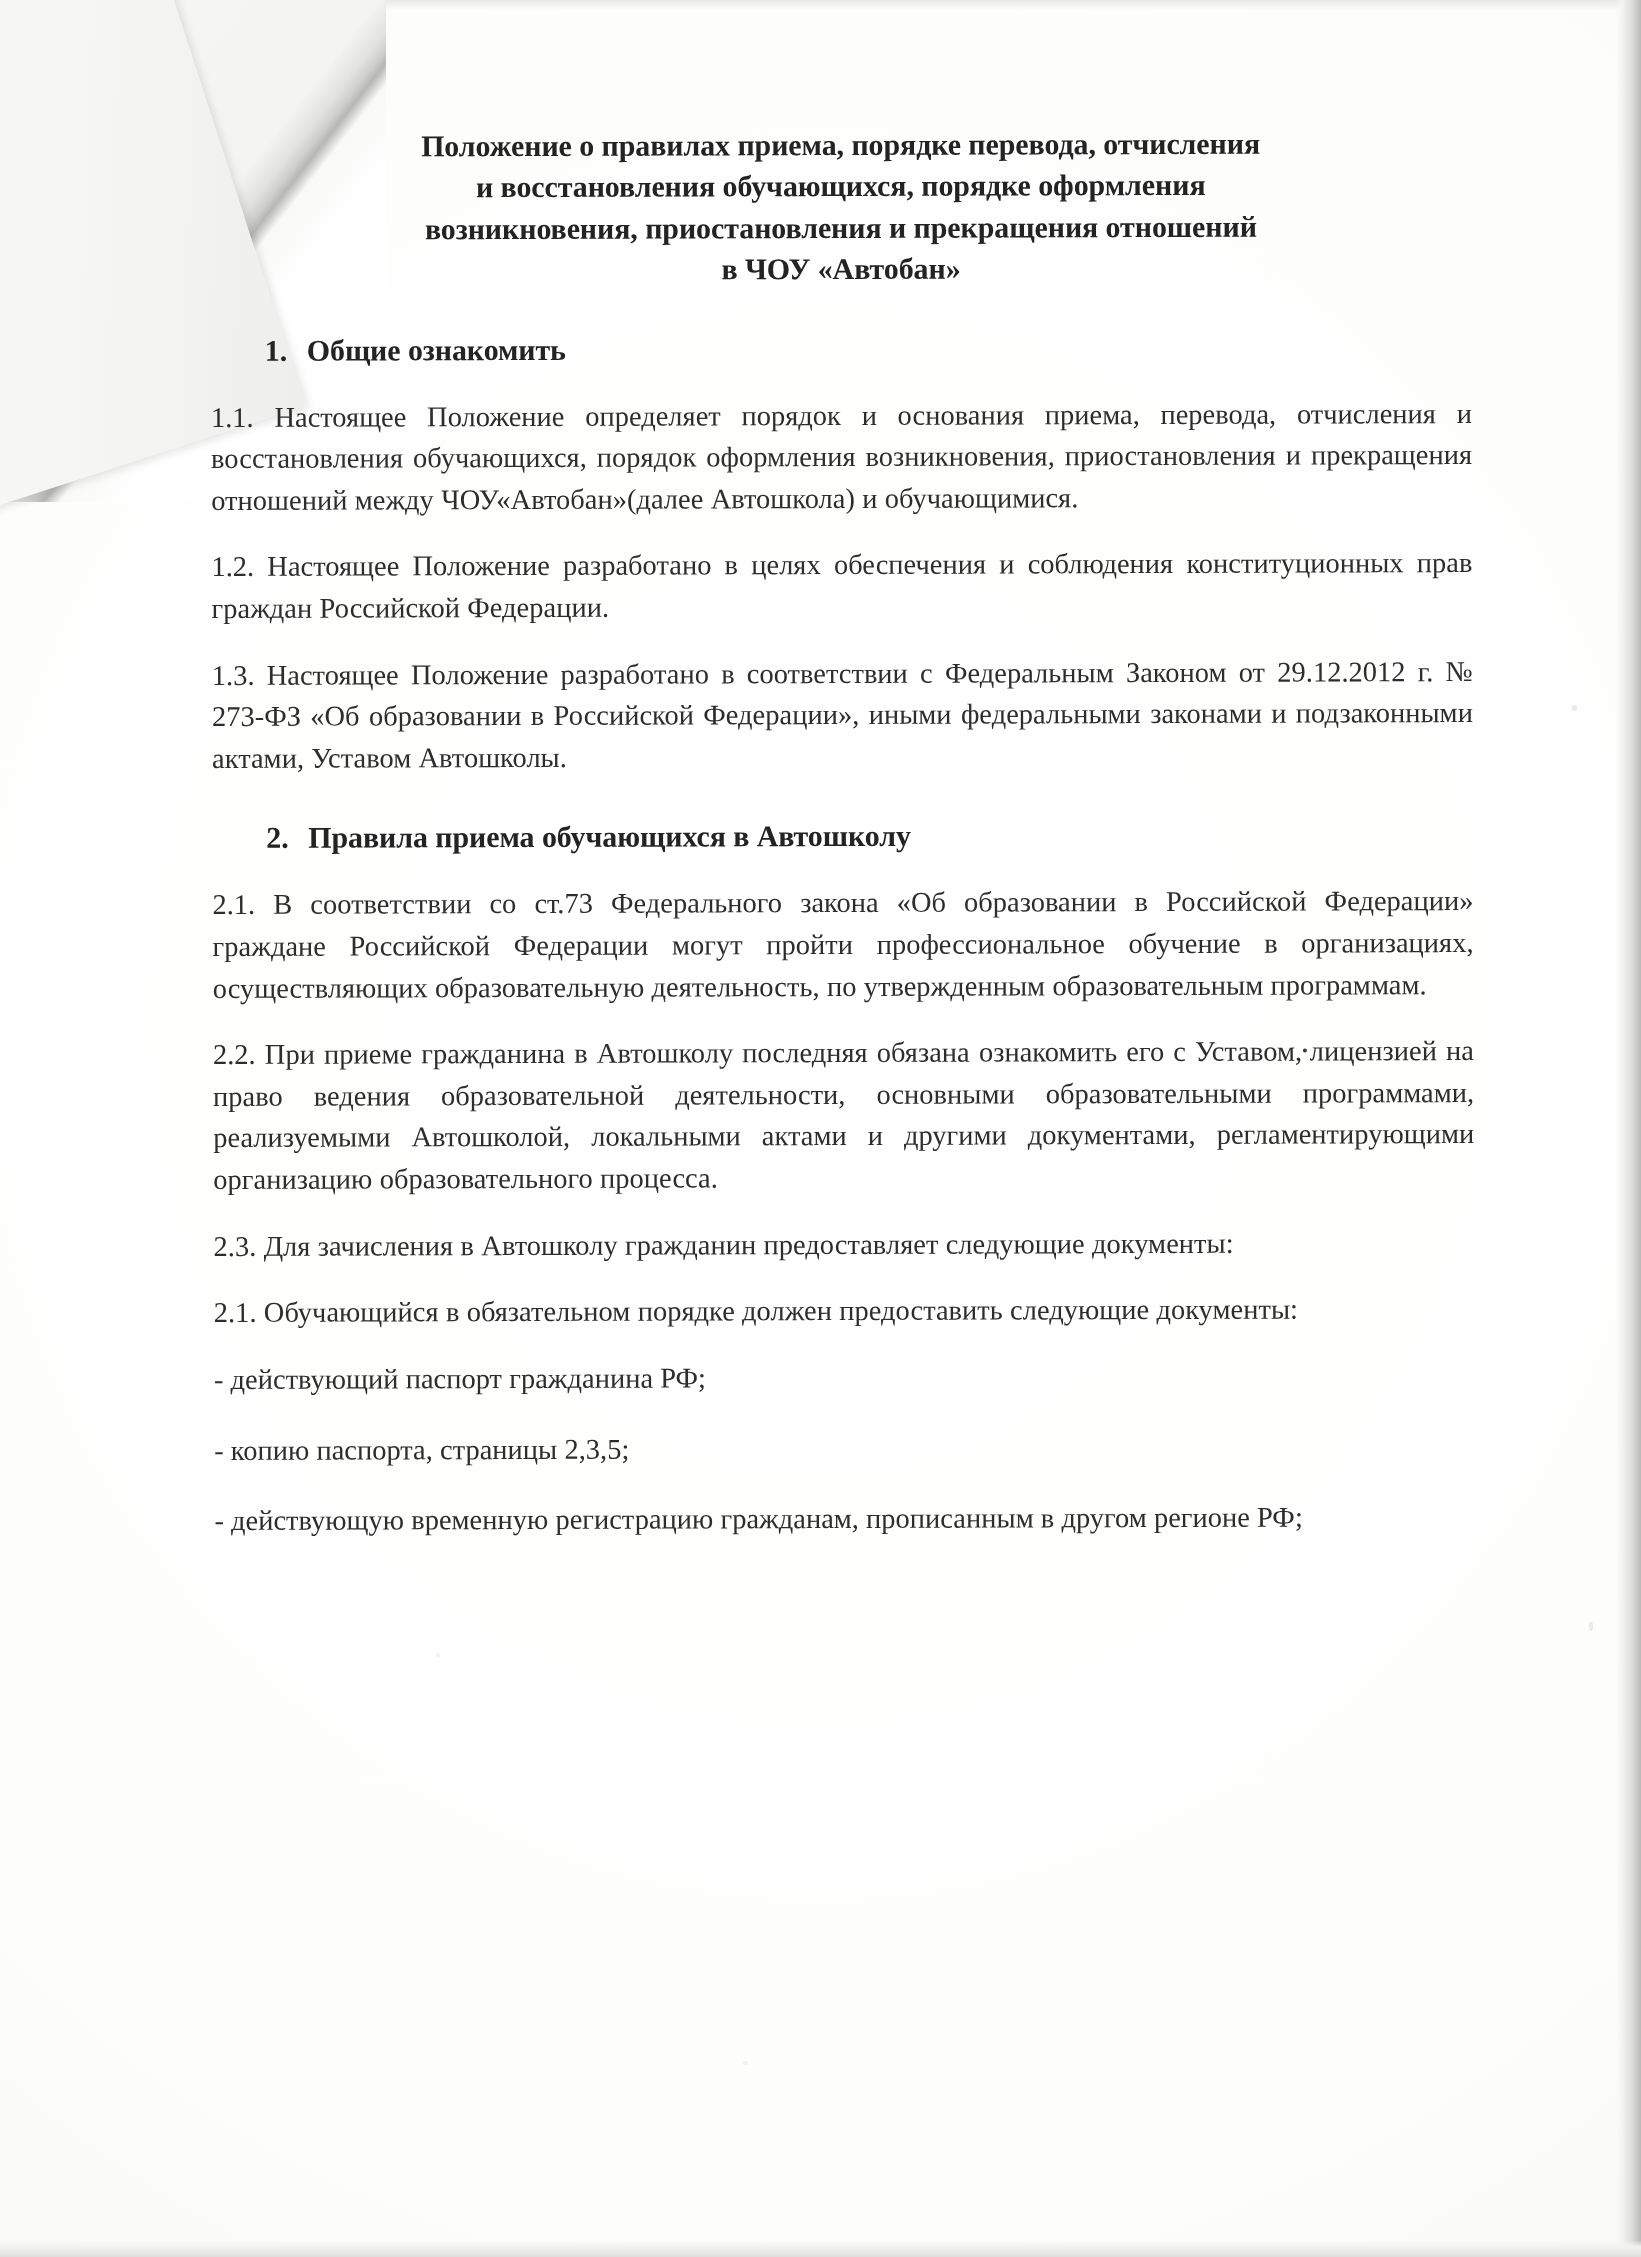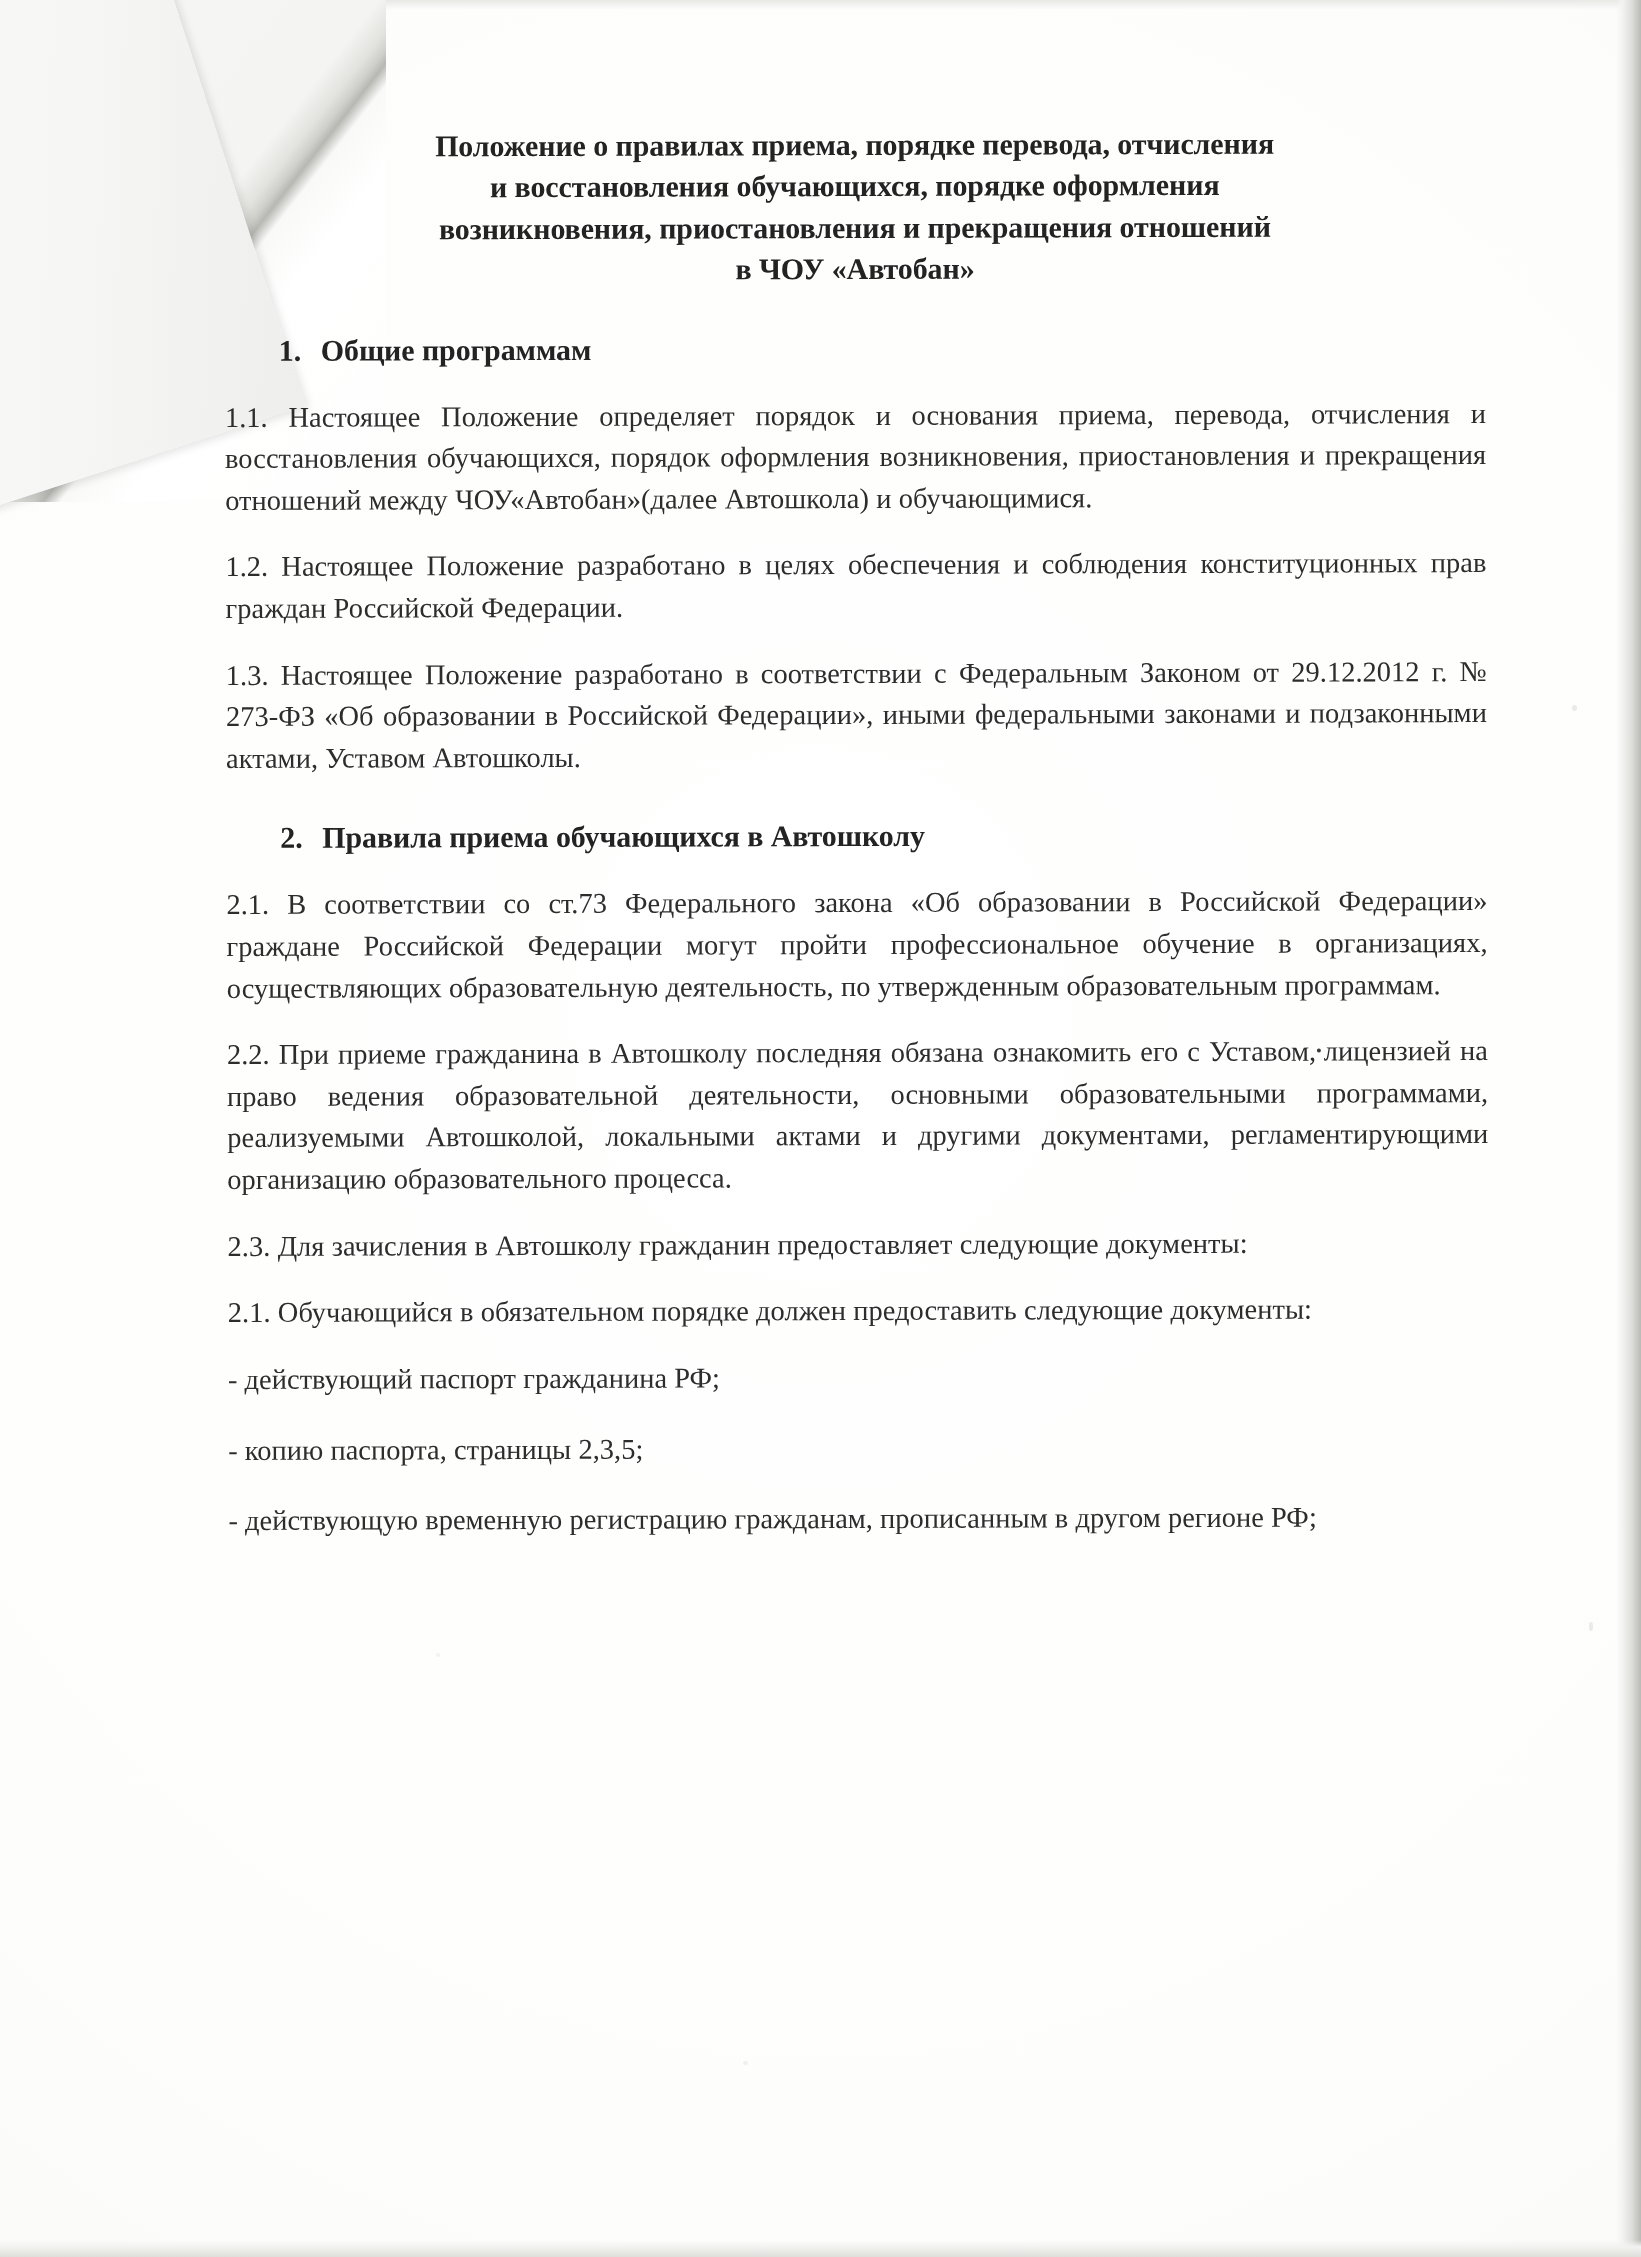--- a/index.html
+++ b/index.html
@@ -84,21 +84,21 @@
   .speck {
     position: absolute;
     background: #d8d8d4;
     border-radius: 50%;
     opacity: 0.5;
   }
 
   
   .doc-body {
     position: absolute;
-    left: 224px;
+    left: 210px;
     top: 124px;
     width: 1261px;
     color: #2b2b2b;
   }
 
   .doc-title {
     font-size: 30px;
     font-weight: bold;
     line-height: 1.38;
     text-align: center;
@@ -179,21 +179,21 @@
     <div class="skew-wrap">
 
       <h1 class="doc-title">
         <span class="tline">Положение о правилах приема, порядке перевода, отчисления</span>
         <span class="tline">и восстановления обучающихся, порядке оформления</span>
         <span class="tline">возникновения, приостановления и прекращения отношений</span>
         <span class="tline">в ЧОУ  «Автобан»</span>
       </h1>
 
       <h2 class="section-heading">
-        <span class="num">1.</span><span>Общие программам</span>
+        <span class="num">1.</span><span>Общие ознакомить</span>
       </h2>
 
       <p class="para">1.1. Настоящее Положение определяет порядок и основания приема, перевода, отчисления и восстановления обучающихся, порядок оформления возникновения, приостановления и прекращения отношений между ЧОУ«Автобан»(далее Автошкола) и обучающимися.</p>
       <p class="para">1.2. Настоящее Положение разработано в целях обеспечения и соблюдения конституционных прав граждан Российской Федерации.</p>
       <p class="para">1.3. Настоящее Положение разработано в соответствии с Федеральным Законом от 29.12.2012 г. № 273-ФЗ «Об образовании в Российской Федерации», иными федеральными законами и подзаконными актами, Уставом Автошколы.</p>
 
       <h2 class="section-heading">
         <span class="num">2.</span><span>Правила приема обучающихся в Автошколу</span>
       </h2>
 

